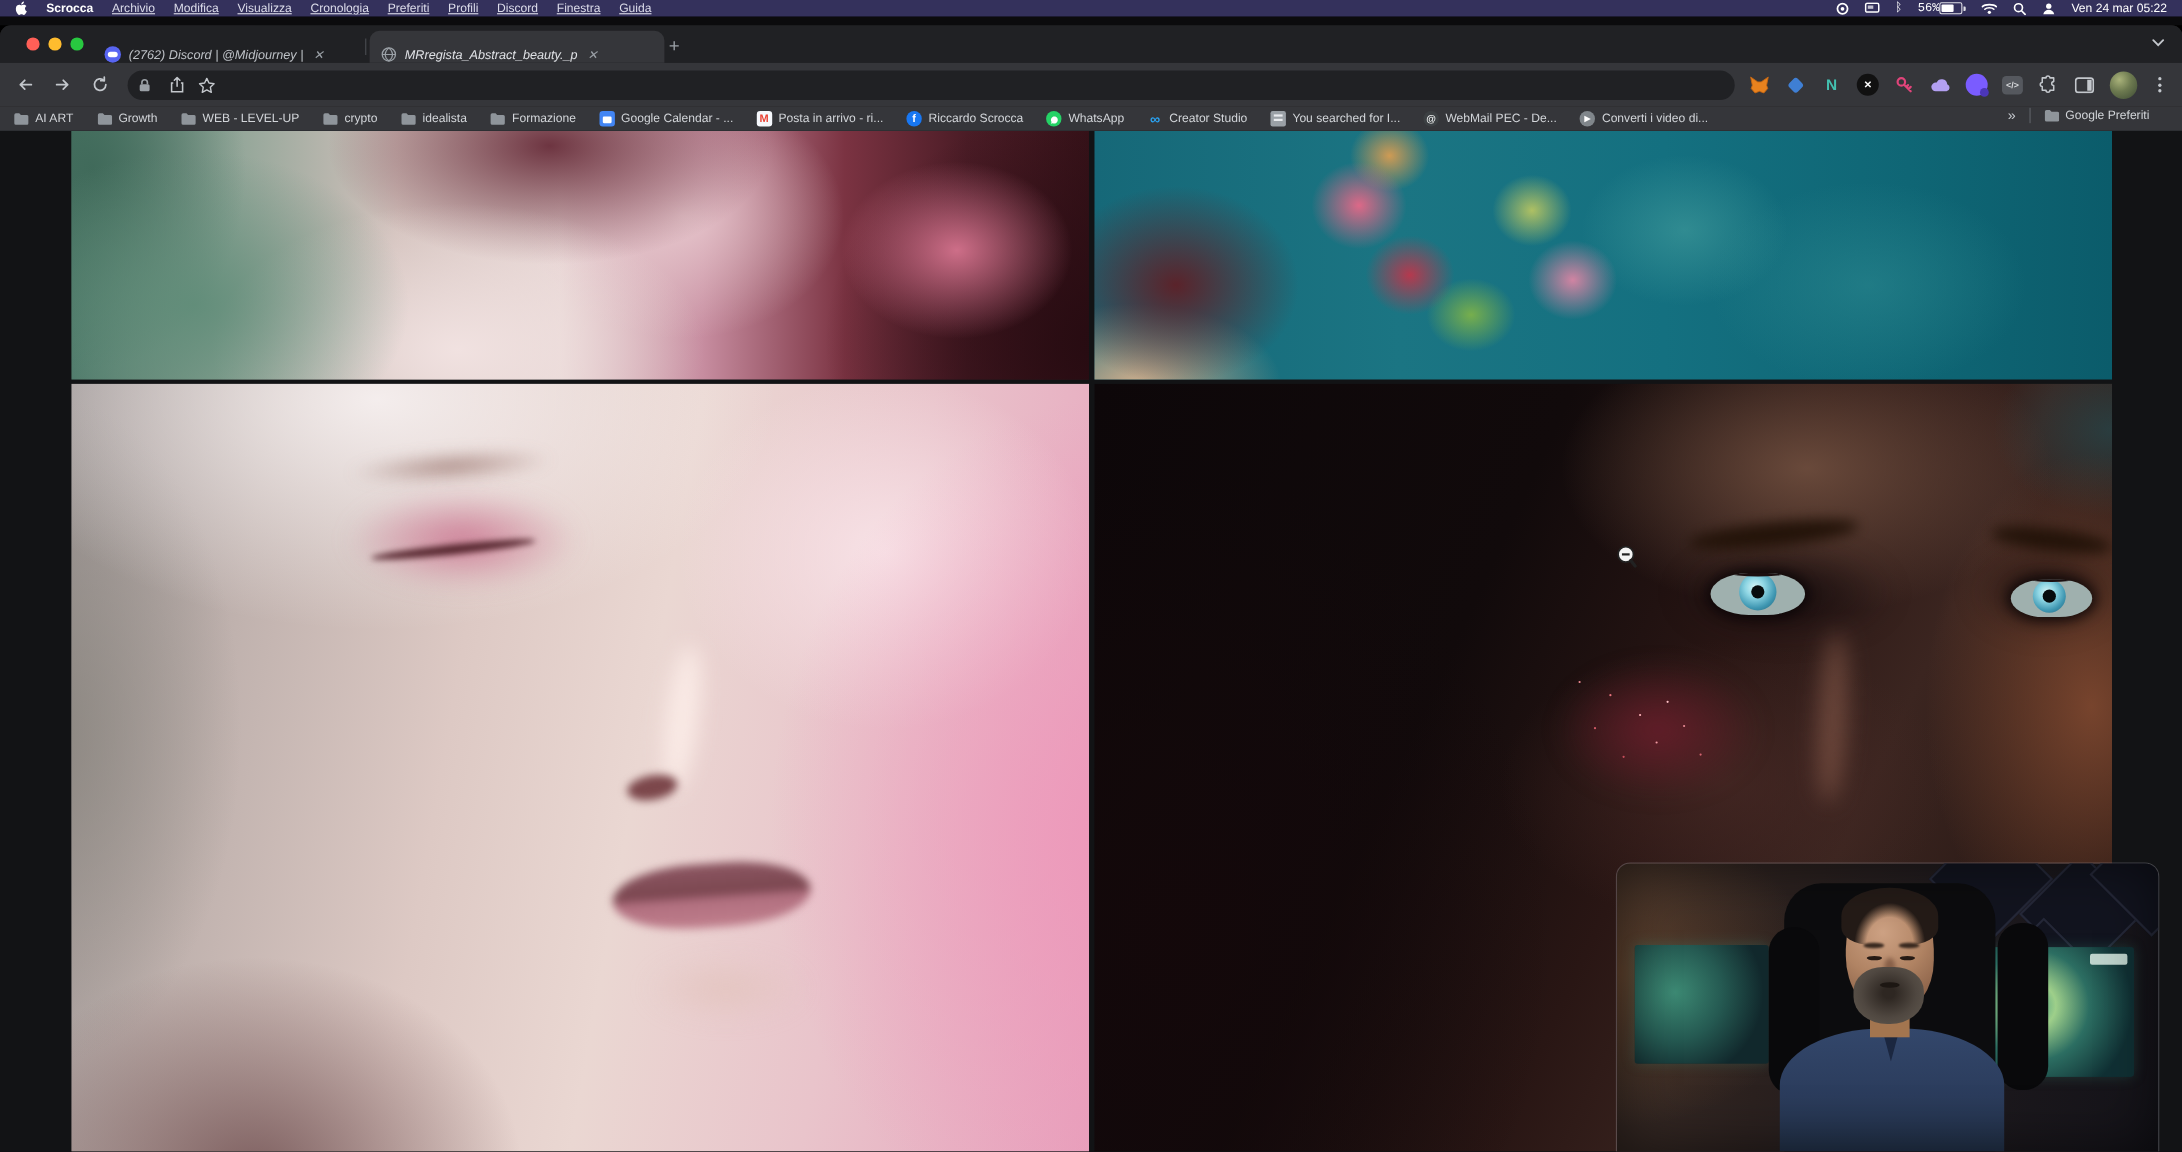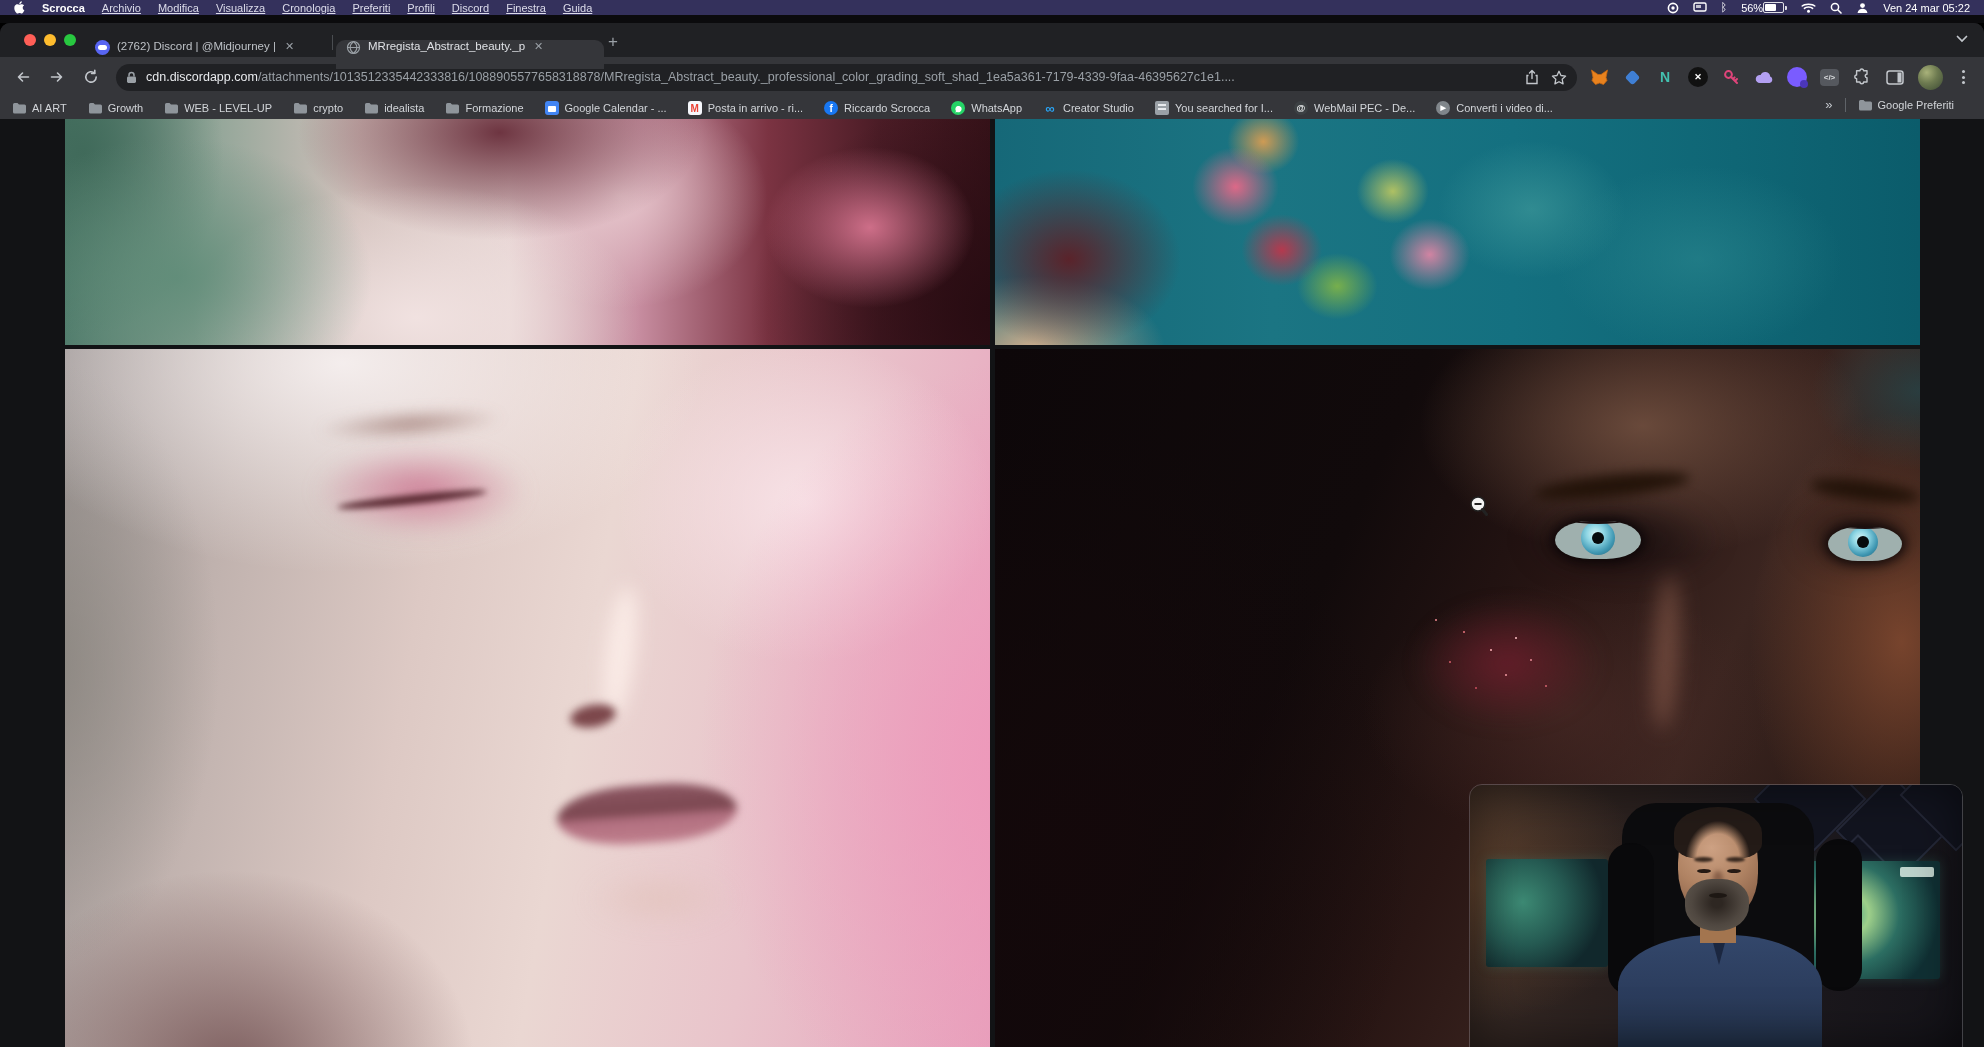--- a/index.html
+++ b/index.html
@@ -7,36 +7,36 @@
        font-family:"Liberation Sans",sans-serif;-webkit-font-smoothing:antialiased;}
 
   
   .menubar{position:absolute;top:0;left:0;width:100%;height:15px;background:#34315c;
            display:flex;align-items:center;padding:0 14px;box-sizing:border-box;
            color:#e9e9f2;font-size:11px;gap:17px;z-index:50;}
   .menubar .mb-app{font-weight:bold;color:#fff;}
   .menubar .mb-item{color:#dcdcea;text-decoration:underline;}
   .mb-right{margin-left:auto;display:flex;align-items:center;gap:14px;color:#fff;}
   .mb-ic{display:flex;align-items:center;}
-  .batt-wrap{display:flex;align-items:center;gap:0;}
+  .batt-wrap{display:flex;align-items:center;gap:0;font-family:Liberation Mono, monospace;}
   .batt-body{width:19px;height:9px;border:1px solid rgba(255,255,255,.85);border-radius:2px;position:relative;}
   .batt-fill{position:absolute;left:1px;top:1px;bottom:1px;width:56%;background:#fff;border-radius:1px;}
   .batt-nub{width:2px;height:4px;background:rgba(255,255,255,.85);border-radius:0 1px 1px 0;margin-left:1px;}
   .bt-glyph{font-size:11px;line-height:1;}
   .clock{font-size:11px;white-space:nowrap;}
 
   
   .desktopgap{position:absolute;top:15px;left:0;width:100%;height:8px;background:#0b0b0d;}
   .window{position:absolute;top:23px;left:0;width:100%;height:1024px;background:#202124;
           border-radius:10px 10px 0 0;overflow:hidden;}
   .tabstrip{position:relative;height:34px;background:#202124;}
   .tl{position:absolute;top:11px;width:12px;height:12px;border-radius:50%;}
   .tl.r{left:24px;background:#ff5f57;} .tl.y{left:44px;background:#febc2e;} .tl.g{left:64px;background:#28c840;}
-  .tab{position:absolute;top:17px;height:29px;display:flex;align-items:flex-start;gap:7px;
-       padding:0 10px;box-sizing:border-box;font-size:11.5px;color:#bdc1c6;border-radius:9px 9px 0 0;}
+  .tab{position:absolute;top:5px;height:29px;display:flex;align-items:flex-end;gap:7px;
+       padding:0 10px;box-sizing:border-box;font-size:11.5px;color:#bdc1c6;border-radius:9px 9px 0 0;font-style:italic;}
   .tab .t-title{white-space:nowrap;overflow:hidden;max-width:165px;}
   .tab.active{background:#35363a;color:#dfe1e5;}
   .tab .t-close{color:#9aa0a6;font-size:11px;margin-left:2px;cursor:default;}
   .tab-sep{position:absolute;left:332px;top:12px;width:1px;height:15px;background:#4a4d51;}
   .newtab{position:absolute;left:600px;top:6px;width:26px;height:26px;display:flex;align-items:center;
           justify-content:center;color:#9aa0a6;font-size:17px;}
   .tab-chevron{position:absolute;right:16px;top:12px;}
   .favicon{width:15px;height:15px;border-radius:50%;flex:none;position:relative;}
   .fav-discord{background:#5865f2;}
   .fav-discord::after{content:"";position:absolute;left:3px;top:5px;width:9px;height:5px;background:#fff;border-radius:3px;}
@@ -312,21 +312,20 @@
         </svg>
     </span>
 
     <div class="urlbar">
       <span style="margin-right:9px;flex:none;">
         <svg width="11" height="13" viewBox="0 0 11 13">
             <rect x="1" y="5.5" width="9" height="6.5" rx="1.4" fill="#9aa0a6"></rect>
             <path d="M3 5.5V4a2.5 2.5 0 0 1 5 0v1.5" fill="none" stroke="#9aa0a6" stroke-width="1.5"></path>
           </svg>
       </span>
-      <span class="url-text"><span class="url-host">cdn.discordapp.com</span><span class="url-path">/attachments/1013512335442333816/1088905577658318878/MRregista_Abstract_beauty._professional_color_grading_soft_shad_1ea5a361-7179-4339-9faa-46395627c1e1....</span></span>
       <span class="url-actions">
         <span>
           <svg width="14" height="16" viewBox="0 0 14 16">
               <path d="M3.5 6.5H2v8h10v-8h-1.5" fill="none" stroke="#c3c7cc" stroke-width="1.4"></path>
               <path d="M7 1.5v8M7 1.5L4.5 4M7 1.5L9.5 4" stroke="#c3c7cc" stroke-width="1.4" fill="none" stroke-linecap="round" stroke-linejoin="round"></path>
             </svg>
         </span>
         <span>
           <svg width="16" height="15" viewBox="0 0 16 15">
               <path d="M8 1.3l2 4.2 4.6.6-3.4 3.2.9 4.6L8 11.7l-4.1 2.2.9-4.6L1.4 6.1 6 5.5z" fill="none" stroke="#c3c7cc" stroke-width="1.3" stroke-linejoin="round"></path>

